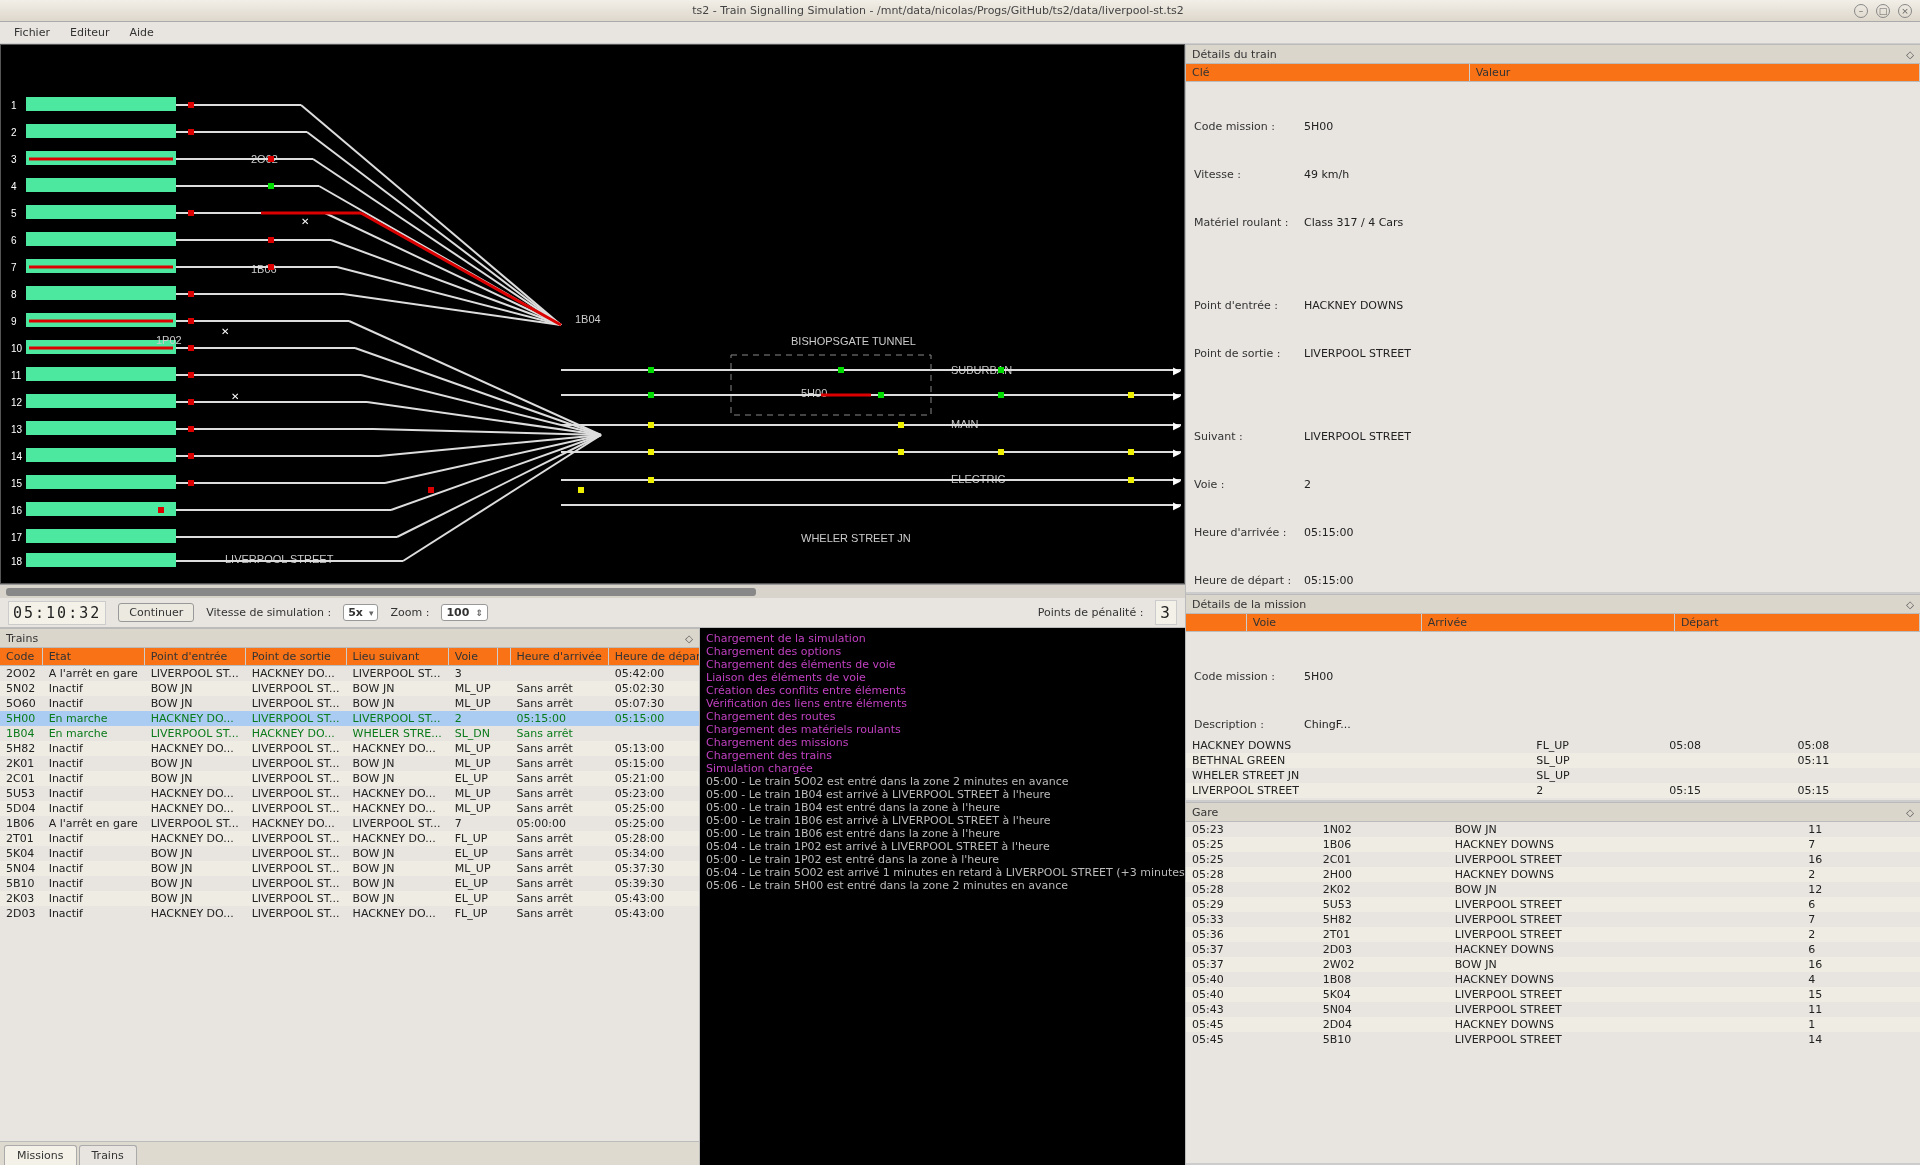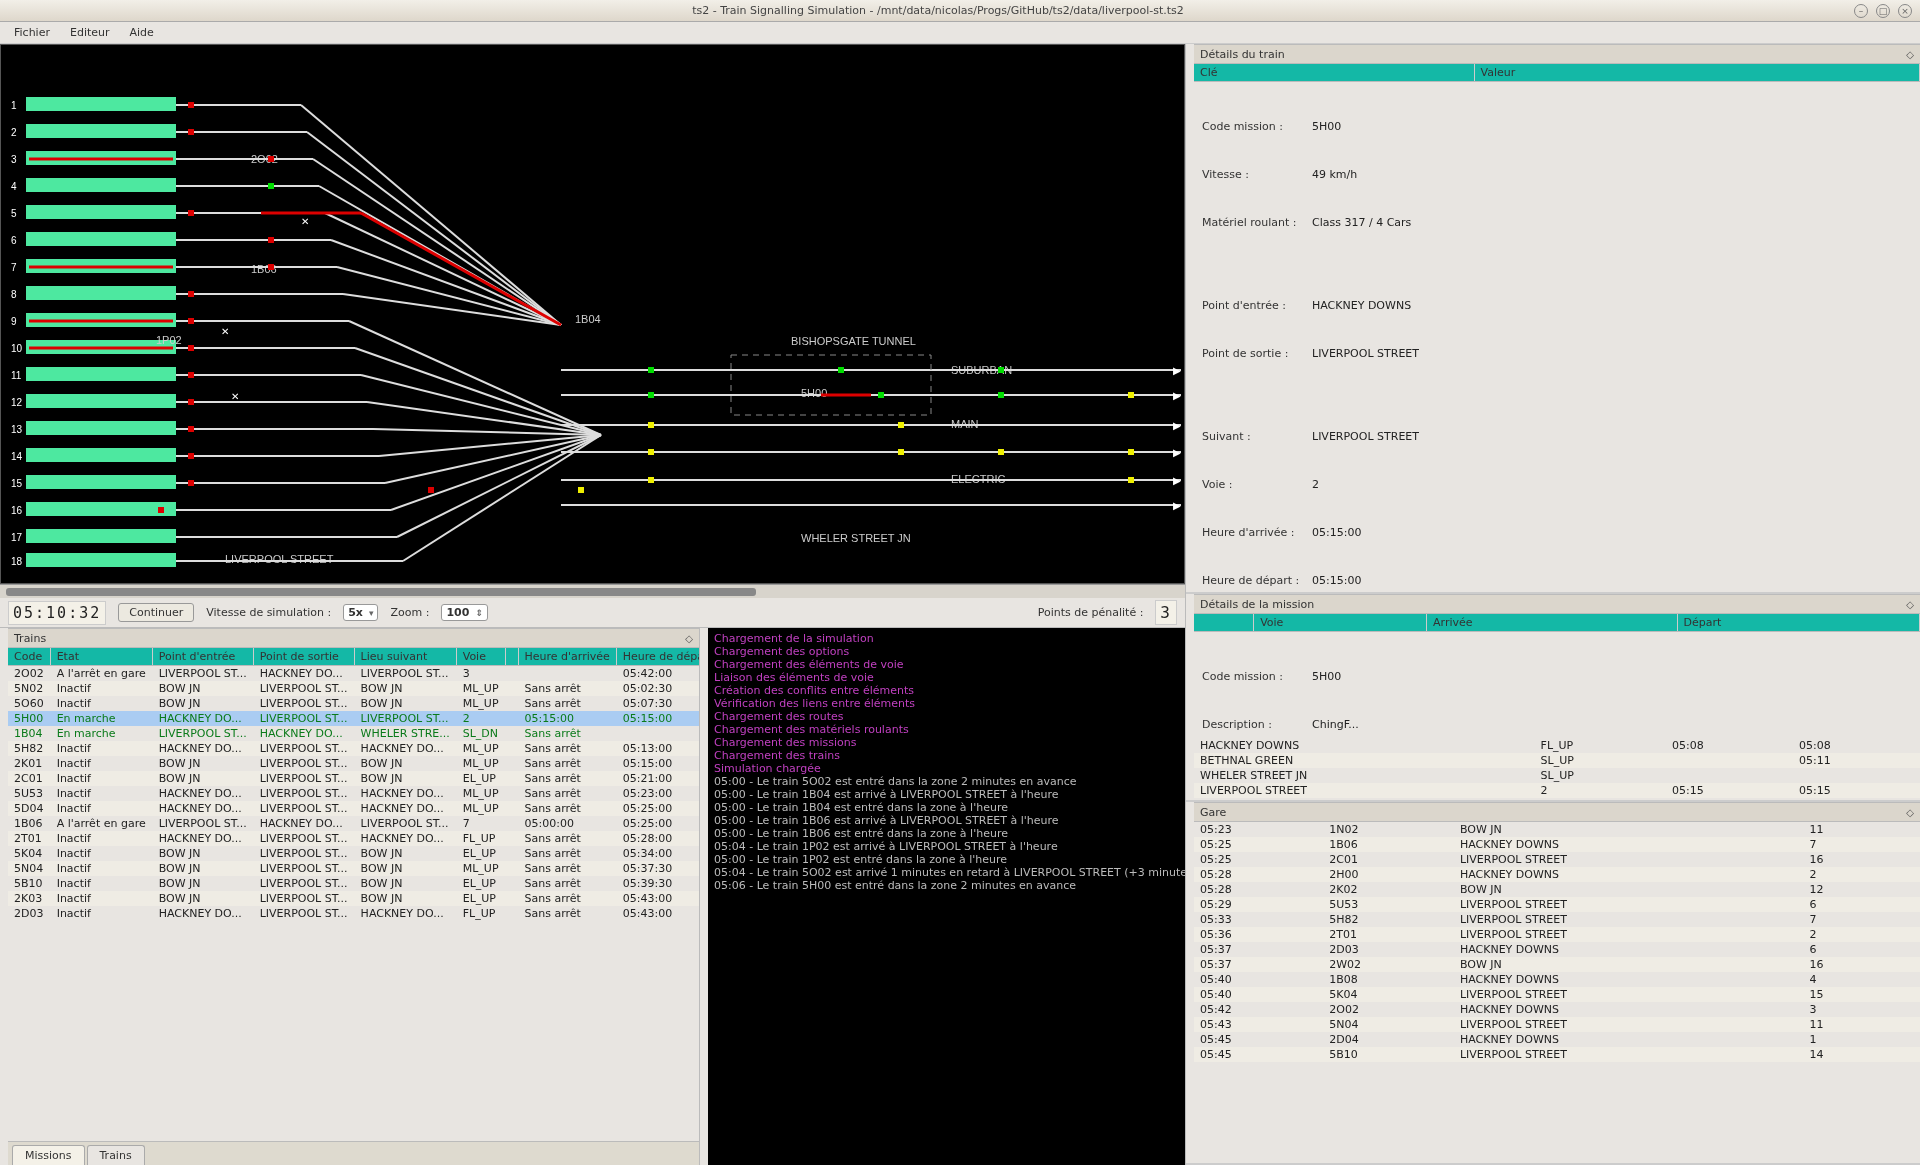--- a/index.html
+++ b/index.html
@@ -27,25 +27,25 @@
 .hscroll .thumb { margin-left:6px; height:8px; width:750px; background:#888; border-radius:3px; }
 
 
 .ctrlbar { height:30px; background:#e8e5e1; border-bottom:1px solid #bbb; display:flex; align-items:center; padding:0 8px; gap:12px; }
 .lcd { font-family:"DejaVu Sans Mono",monospace; font-size:15px; letter-spacing:2px; color:#222; background:#f4f1e8; padding:2px 4px; border:1px solid #ccc; }
 .btn { padding:2px 10px; background:#ece9e0; border:1px solid #999; border-radius:3px; }
 .combo { display:inline-flex; align-items:center; border:1px solid #999; border-radius:3px; background:#fff; padding:1px 4px; gap:6px;font-weight:bold; }
 .combo .arr { font-size:9px; color:#666; }
 
 
-.panel { display:flex; flex-direction:column; background:#e8e5e1;padding-left:8px; }
+.panel { display:flex; flex-direction:column; background:#e8e5e1; }
 .panel-hd { height:20px; display:flex; align-items:center; justify-content:space-between; padding:0 6px; background:#dbd6cc; border-bottom:1px solid #bbb; border-top:1px solid #bbb; }
 .panel-hd .arrow { font-size:10px; color:#555; }
 .grid { width:100%; border-collapse:collapse; }
-.grid th { text-align:left; padding:2px 6px; background:#14b8a6; border-bottom:1px solid #bbb; border-right:1px solid #ccc; font-weight:normal; color:#333; white-space:nowrap; }
+.grid th { text-align:left; padding:2px 6px; background:#f97316; border-bottom:1px solid #bbb; border-right:1px solid #ccc; font-weight:normal; color:#333; white-space:nowrap; }
 .grid td { padding:1px 6px; white-space:nowrap; color:#222; border-right:1px solid transparent; }
 .grid tbody tr:nth-child(even) { background:#efece4; }
 .grid tbody tr.sel { background:#aaccf2; }
 .grid tbody tr.running td { color:#0a7a1a; }
 .grid-scroll { overflow-y:auto; overflow-x:hidden; flex:1; }
 
 
 .right-col .panel { border-bottom:2px solid #ccc; }
 .details { padding:4px 0; }
 .details .row { display:flex; padding:1px 8px;margin-top:33px; }
@@ -715,27 +715,20 @@
                 <td></td>
               </tr>
               <tr>
                 <td>05:40</td>
                 <td>5K04</td>
                 <td>LIVERPOOL STREET</td>
                 <td>15</td>
                 <td></td>
               </tr>
               <tr>
-                <td>05:42</td>
-                <td>2O02</td>
-                <td>HACKNEY DOWNS</td>
-                <td>3</td>
-                <td></td>
-              </tr>
-              <tr>
                 <td>05:43</td>
                 <td>5N04</td>
                 <td>LIVERPOOL STREET</td>
                 <td>11</td>
                 <td></td>
               </tr>
               <tr>
                 <td>05:45</td>
                 <td>2D04</td>
                 <td>HACKNEY DOWNS</td>

